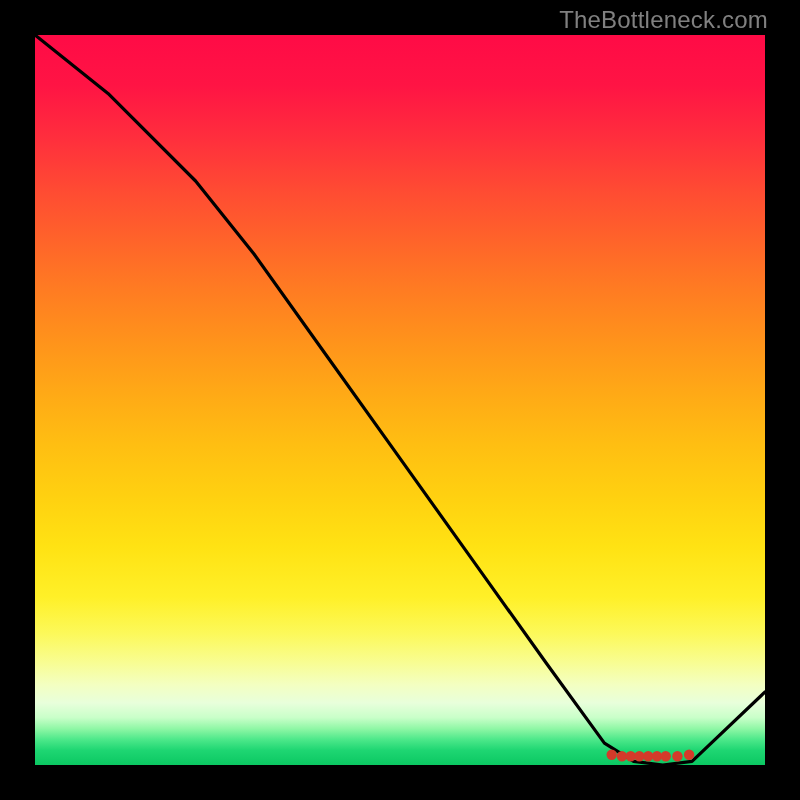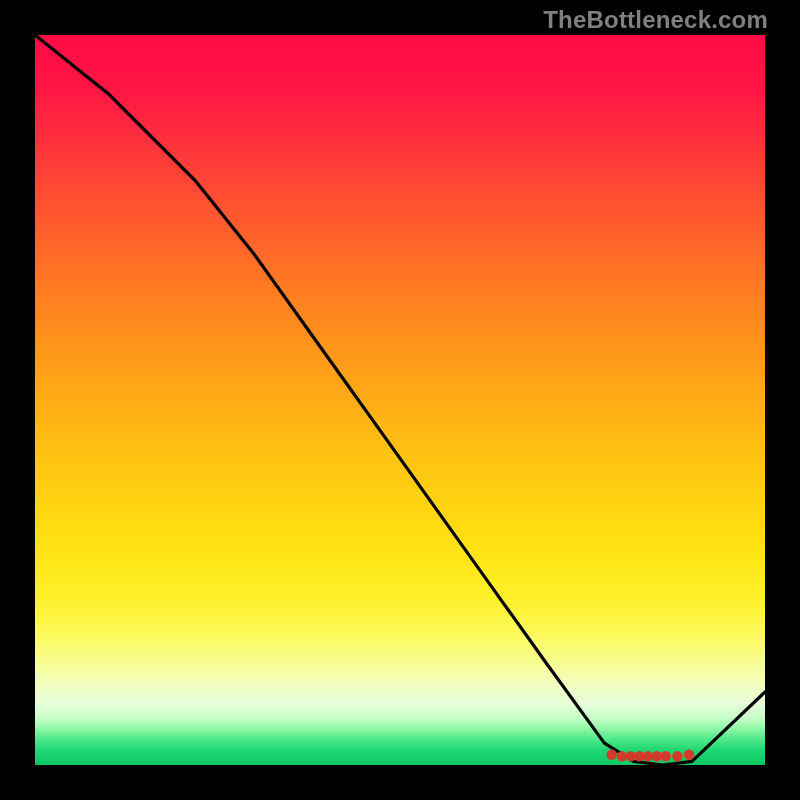--- a/index.html
+++ b/index.html
@@ -47,21 +47,21 @@
       #1ed672 98%,
       #0bc862 100%
     );
   }
   .watermark {
     position: absolute;
     top: 6px;
     right: 32px;
     color: #808080;
     font-size: 24px;
-    font-weight: 700;
+    font-weight: 400;
     letter-spacing: 0.2px;
   }
   svg.overlay {
     position: absolute;
     left: 35px;
     top: 35px;
     width: 730px;
     height: 730px;
     pointer-events: none;
   }

